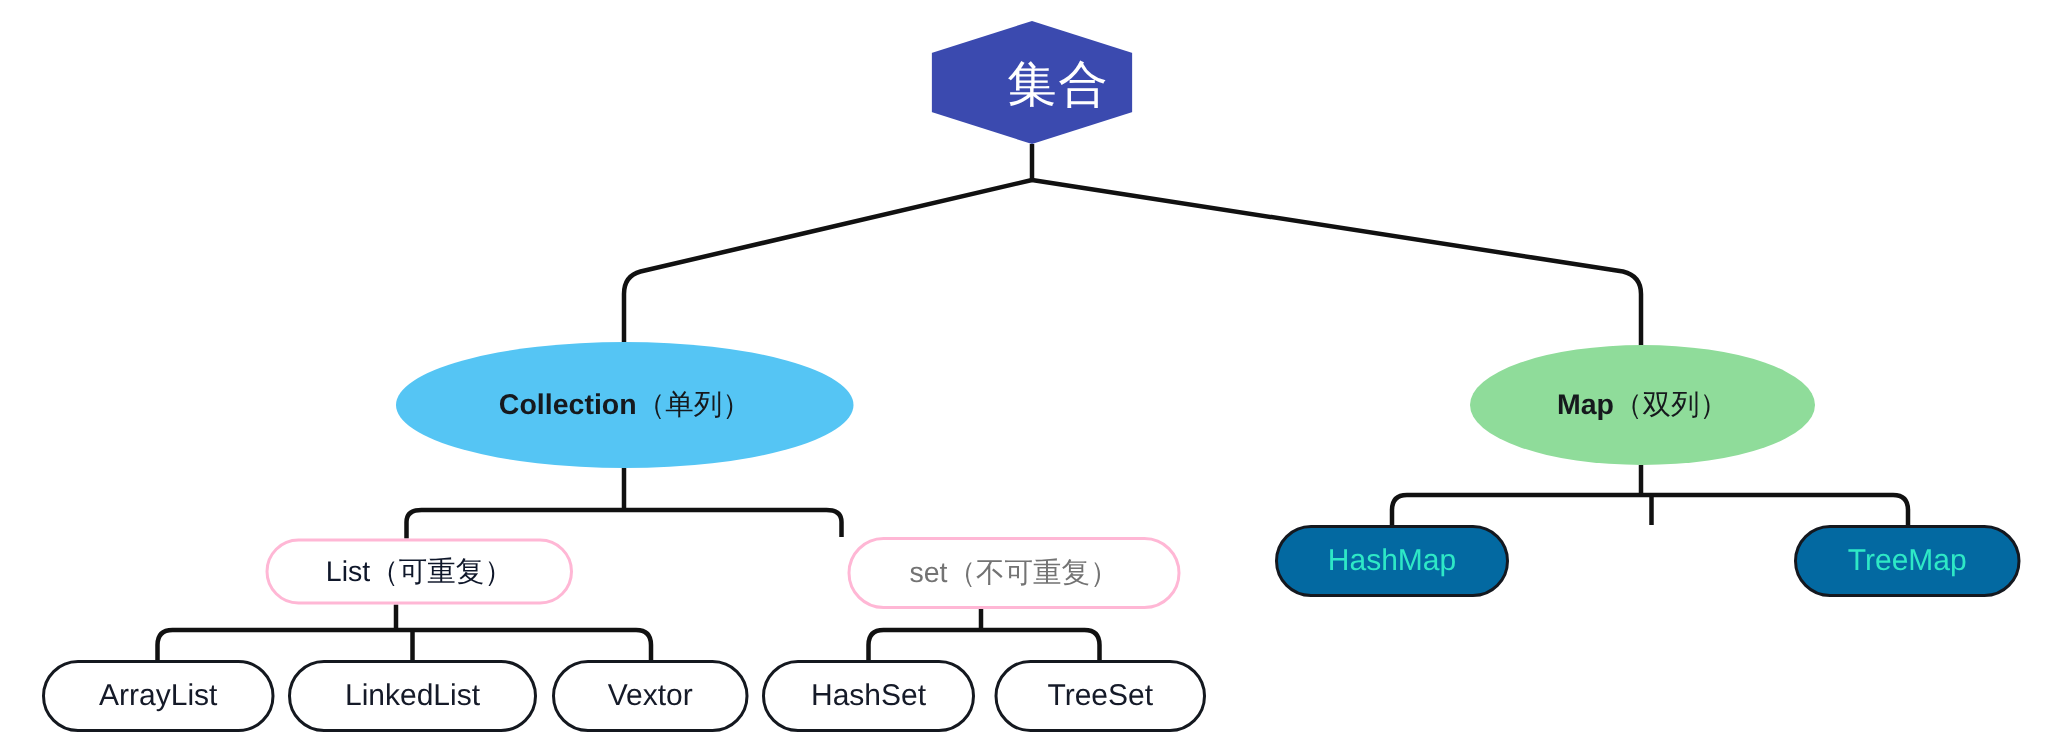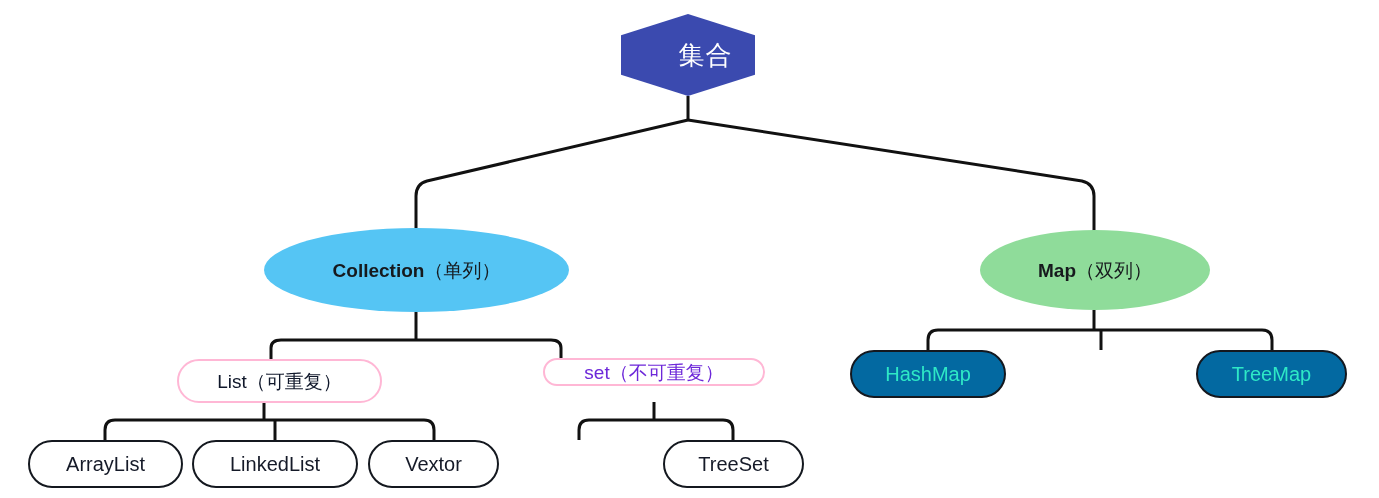--- a/index.html
+++ b/index.html
@@ -37,21 +37,21 @@
   }
 
   
   .node-hex {
     width: 134px;
     height: 82px;
     left: 621px;
     top: 14px;
     background: #3b4aaf;
     color: #ffffff;
-    font-size: 26px;
+    font-size: 33px;
     font-weight: 400;
     letter-spacing: 1px;
     clip-path: polygon(50% 0%, 100% 26%, 100% 74%, 50% 100%, 0% 74%, 0% 26%);
     border-radius: 6px;
     padding-left: 35px;
   }
 
   
   .node-ellipse {
     border-radius: 50%;
@@ -87,24 +87,24 @@
   }
   .node-list {
     width: 205px;
     height: 44px;
     left: 177px;
     top: 359px;
     color: #0f172a;
   }
   .node-set {
     width: 222px;
-    height: 28px;
-    left: 543px;
+    height: 48px;
+    left: 565px;
     top: 358px;
-    color: #6d28d9;
+    color: #737373;
   }
 
   
   .node-pill {
     border-radius: 40px;
     background: #ffffff;
     border: 2.5px solid #14181f;
     font-size: 20px;
     font-weight: 400;
     height: 48px;
@@ -176,18 +176,19 @@
   </div>
 
   <div class="node node-pill-pink node-list">List（可重复）</div>
 
   <div class="node node-pill-pink node-set">set（不可重复）</div>
 
   <div class="node node-pill node-arraylist">ArrayList</div>
   <div class="node node-pill node-linkedlist">LinkedList</div>
   <div class="node node-pill node-vextor">Vextor</div>
 
+  <div class="node node-pill node-hashset">HashSet</div>
   <div class="node node-pill node-treeset">TreeSet</div>
 
   <div class="node node-map-leaf node-hashmap">HashMap</div>
   <div class="node node-map-leaf node-treemap">TreeMap</div>
 
 </div>
 
 </body></html>

